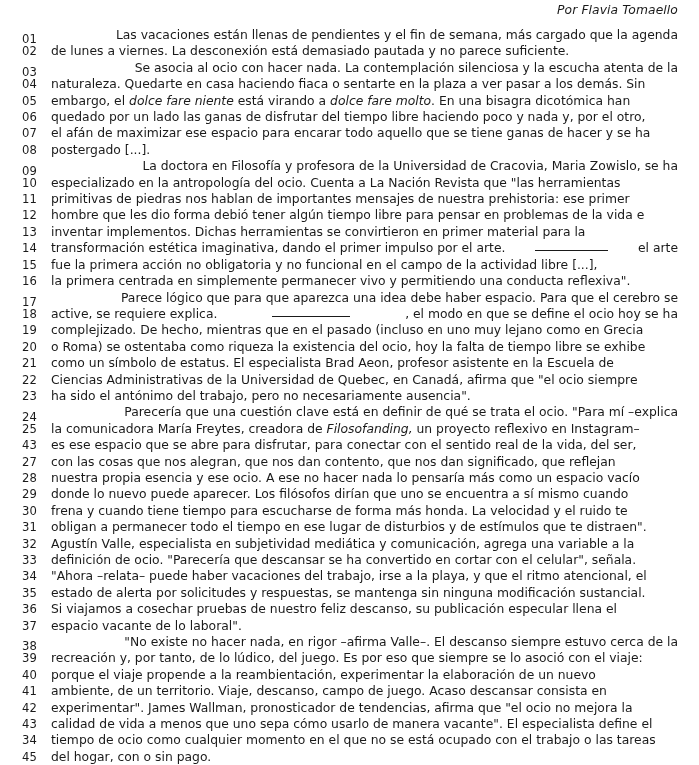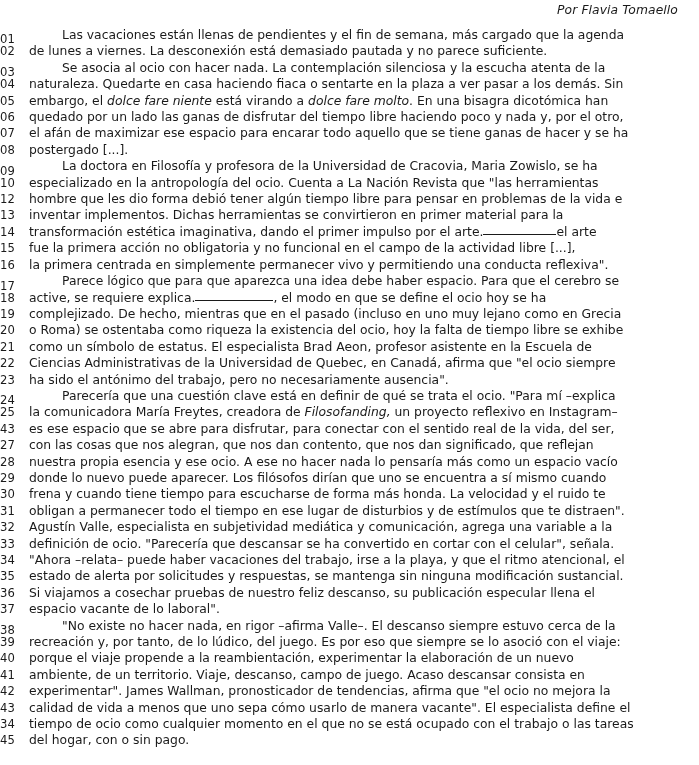--- a/index.html
+++ b/index.html
@@ -38,20 +38,21 @@
     width: 699px;
   }
   .line-row {
     display: flex;
     align-items: baseline;
     height: 16.42px;
     line-height: 16.42px;
   }
   .line-num {
     width: 22px;
+    margin-left: 22px;
     flex: 0 0 22px;
     font-size: 11.6px;
     text-align: left;
     color: #1a1a1a;
     font-variant-numeric: tabular-nums;
     letter-spacing: 0.2px;
   }
   .line-text {
     flex: 1 1 auto;
     margin-left: 7px;
@@ -59,20 +60,21 @@
     font-size: 12.35px;
     color: #1a1a1a;
     white-space: nowrap;
     overflow: hidden;
     position: relative;
     letter-spacing: 0;
   }
   
   .just {
     display: flex;
+    justify-content: space-between;
     width: 100%;
   }
   .just.nostretch {
     justify-content: flex-start;
   }
   .just > span.w {
     white-space: pre;
   }
   .indent {
     display: inline-block;
@@ -189,20 +191,28 @@
 
     <div class="line-row">
       <span class="line-num">10</span>
       <span class="line-text">
         <span class="just nostretch">
             <span class="w">especializado en la antropología del ocio. Cuenta a La Nación Revista que "las herramientas</span>
           </span>
       </span>
     </div>
 
+    <div class="line-row">
+      <span class="line-num">11</span>
+      <span class="line-text">
+        <span class="just nostretch">
+            <span class="w">primitivas de piedras nos hablan de importantes mensajes de nuestra prehistoria: ese primer</span>
+          </span>
+      </span>
+    </div>
 
     <div class="line-row">
       <span class="line-num">12</span>
       <span class="line-text">
         <span class="just nostretch">
             <span class="w">hombre que les dio forma debió tener algún tiempo libre para pensar en problemas de la vida e</span>
           </span>
       </span>
     </div>
 

